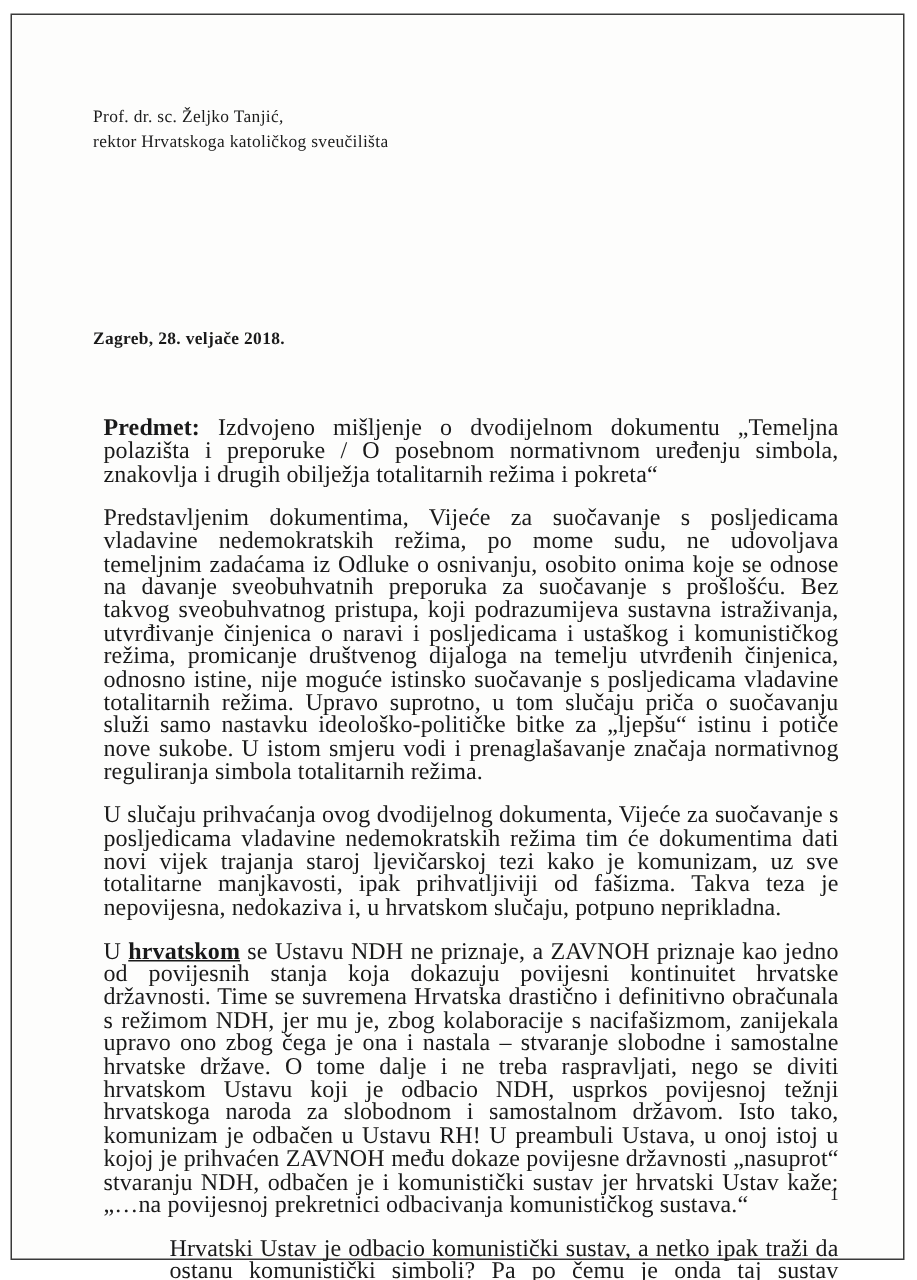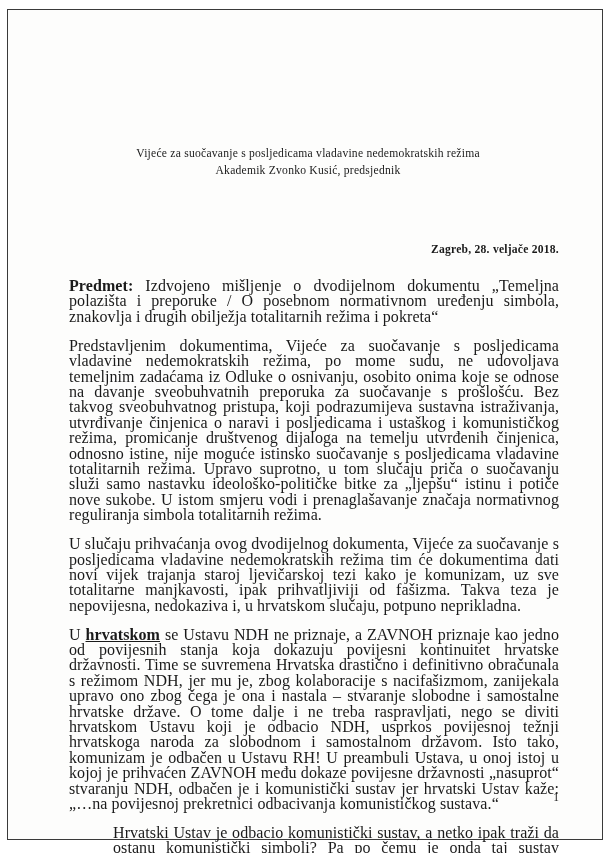--- a/index.html
+++ b/index.html
@@ -52,25 +52,23 @@
     line-height: 16.5px;
     letter-spacing: 0.02em;
   }
 
   
   .placedate {
     position: absolute;
     left: 54px;
     top: 209px;
     width: 497px;
-    text-align: right;
     font-size: 11.6px;
     font-weight: bold;
     letter-spacing: 0.02em;
-    margin-top: 24px;
   }
 
   
   .body-text {
     position: absolute;
     left: 61px;
     top: 268px;
     width: 490px;
     font-size: 16px;
     line-height: 15.4px;
@@ -97,26 +95,24 @@
     font-size: 11.5px;
   }
 </style>
 </head>
 <body>
 
 <div id="page-frame">
   <div id="page-inner">
 
     <div class="addressee">
+      <div>Prof. dr. sc. Željko Tanjić,</div>
+      <div>rektor Hrvatskoga katoličkog sveučilišta</div>
     </div>
 
-    <div class="council">
-      <div>Vijeće za suočavanje s posljedicama vladavine nedemokratskih režima</div>
-      <div>Akademik Zvonko Kusić, predsjednik</div>
-    </div>
 
     <div class="placedate">Zagreb, 28. veljače 2018.</div>
 
     <div class="body-text">
 
       <p><span class="lbl">Predmet:</span><span> Izdvojeno mišljenje o dvodijelnom dokumentu „Temeljna polazišta i preporuke / O posebnom normativnom uređenju simbola, znakovlja i drugih obilježja totalitarnih režima i pokreta“</span></p>
 
       <p>Predstavljenim dokumentima, Vijeće za suočavanje s posljedicama vladavine nedemokratskih režima, po mome sudu, ne udovoljava temeljnim zadaćama iz Odluke o osnivanju, osobito onima koje se odnose na davanje sveobuhvatnih preporuka za suočavanje s prošlošću. Bez takvog sveobuhvatnog pristupa, koji podrazumijeva sustavna istraživanja, utvrđivanje činjenica o naravi i posljedicama i ustaškog i komunističkog režima, promicanje društvenog dijaloga na temelju utvrđenih činjenica, odnosno istine, nije moguće istinsko suočavanje s posljedicama vladavine totalitarnih režima. Upravo suprotno, u tom slučaju priča o suočavanju služi samo nastavku ideološko-političke bitke za „ljepšu“ istinu i potiče nove sukobe. U istom smjeru vodi i prenaglašavanje značaja normativnog reguliranja simbola totalitarnih režima.</p>
 
       <p>U slučaju prihvaćanja ovog dvodijelnog dokumenta, Vijeće za suočavanje s posljedicama vladavine nedemokratskih režima tim će dokumentima dati novi vijek trajanja staroj ljevičarskoj tezi kako je komunizam, uz sve totalitarne manjkavosti, ipak prihvatljiviji od fašizma. Takva teza je nepovijesna, nedokaziva i, u hrvatskom slučaju, potpuno neprikladna.</p>

